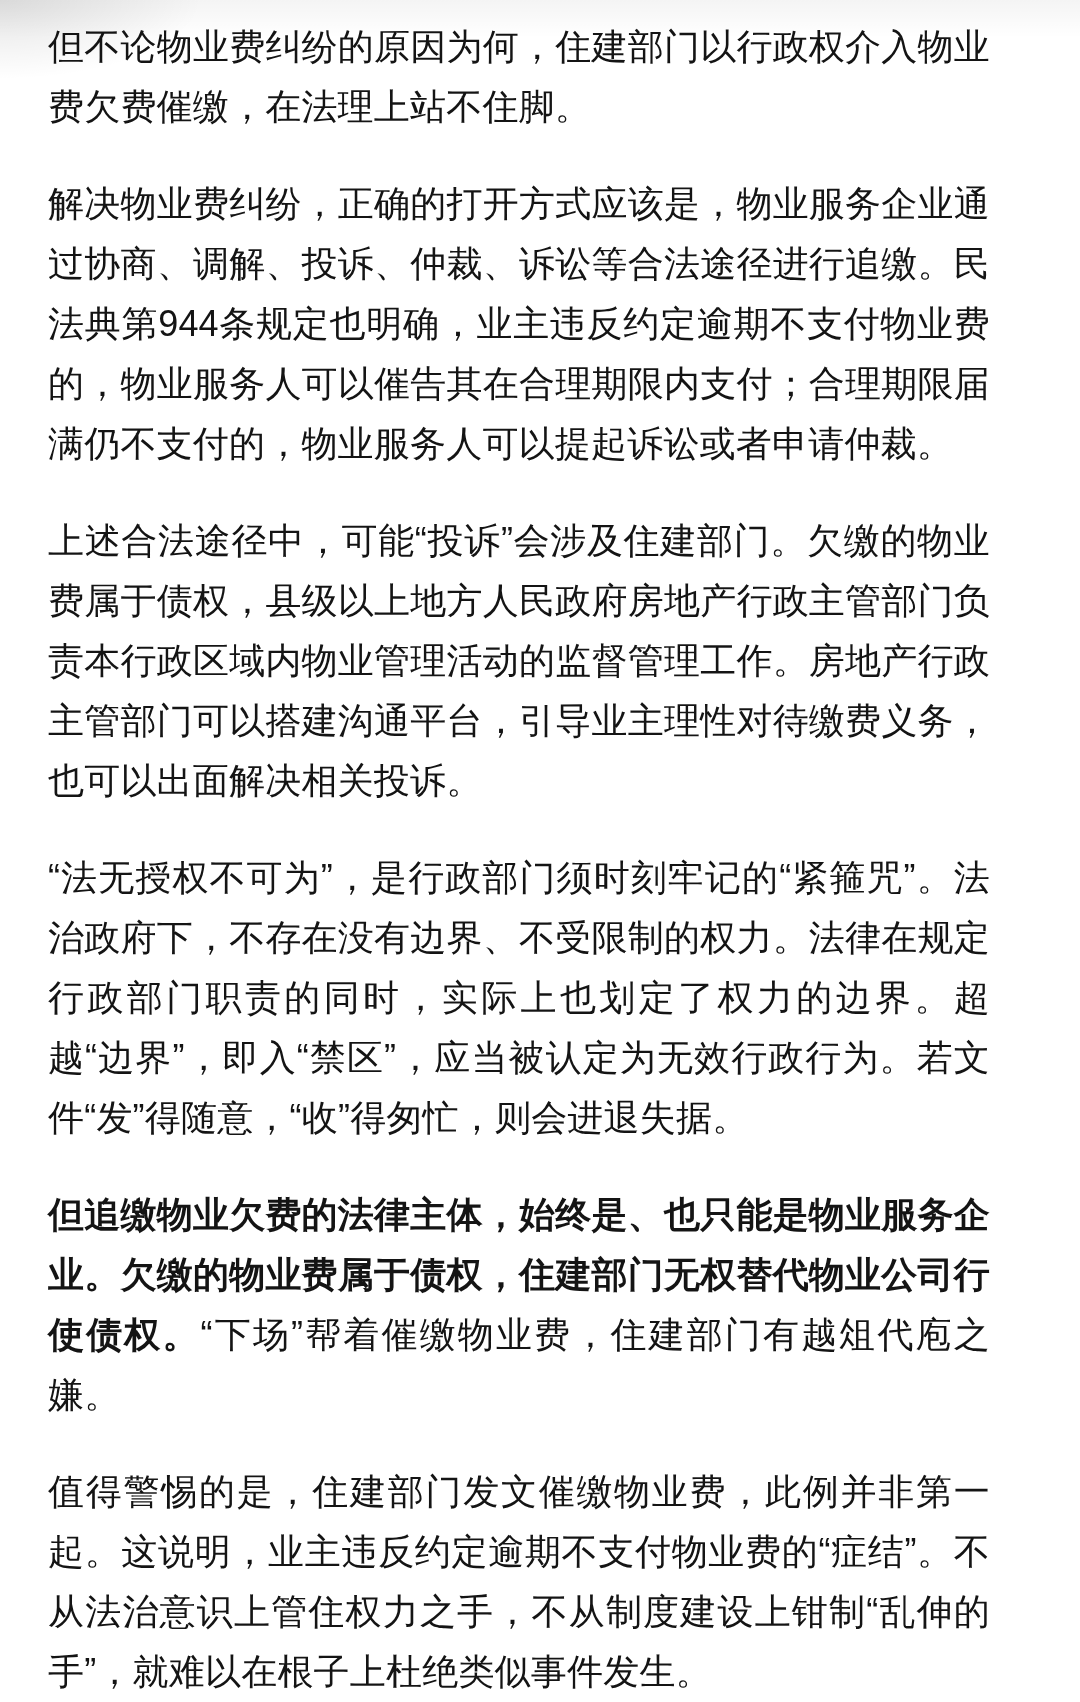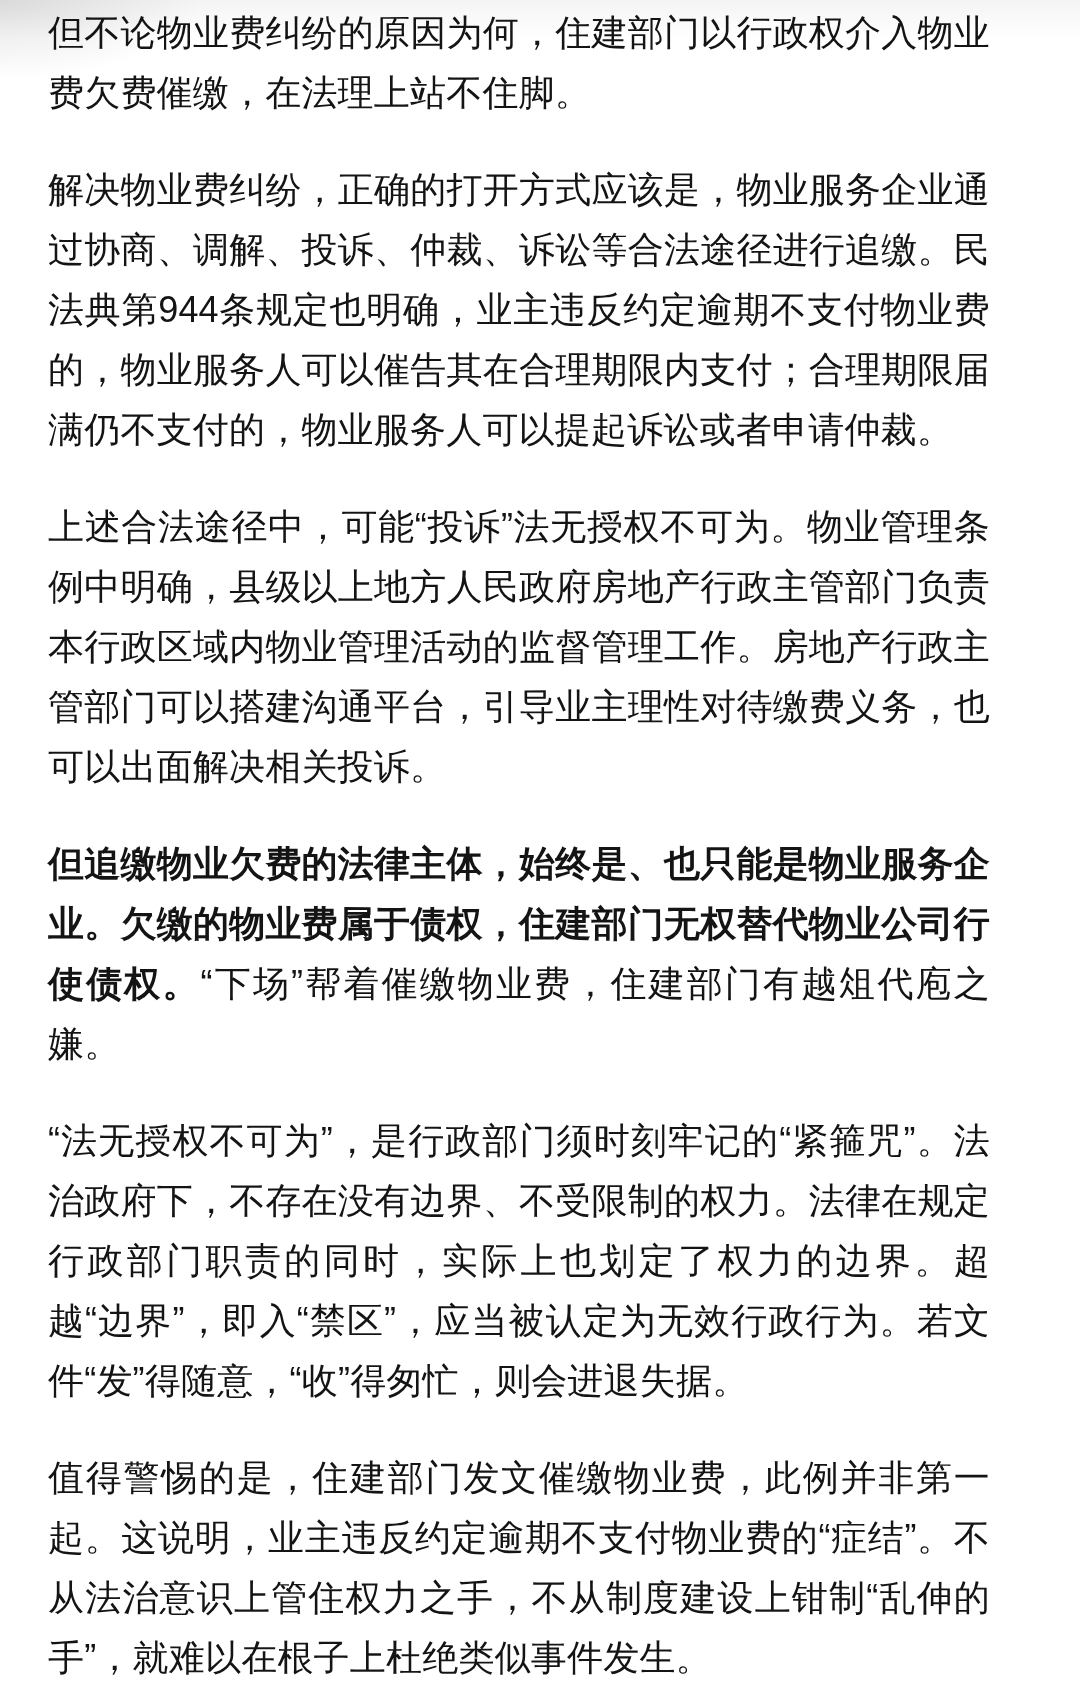--- a/index.html
+++ b/index.html
@@ -22,21 +22,21 @@
     height: 110px;
     pointer-events: none;
     background:
       radial-gradient(ellipse 280px 110px at 0 0, rgba(0,0,0,0.11), rgba(0,0,0,0) 72%),
       linear-gradient(180deg, rgba(0,0,0,0.045), rgba(0,0,0,0) 38px);
     z-index: 2;
   }
   .article {
     position: relative;
     z-index: 1;
-    padding: 3px 90px 0 48px;
+    padding: 17px 90px 0 48px;
   }
   .para {
     margin: 0 0 37px 0;
     font-size: 36px;
     line-height: 60px;
     font-weight: 400;
     color: #141414;
     text-align: justify;
     text-justify: inter-ideograph;
     letter-spacing: 0.2px;
@@ -46,17 +46,17 @@
   .seg.bold { font-weight: 700; }
 </style>
 </head>
 <body>
 
 <div class="top-shade"></div>
 
 <main class="article">
     <p class="para"><span class="seg">但不论物业费纠纷的原因为何，住建部门以行政权介入物业费欠费催缴，在法理上站不住脚。</span></p>
     <p class="para"><span class="seg">解决物业费纠纷，正确的打开方式应该是，物业服务企业通过协商、调解、投诉、仲裁、诉讼等合法途径进行追缴。民法典第944条规定也明确，业主违反约定逾期不支付物业费的，物业服务人可以催告其在合理期限内支付；合理期限届满仍不支付的，物业服务人可以提起诉讼或者申请仲裁。</span></p>
-    <p class="para"><span class="seg">上述合法途径中，可能“投诉”法无授权不可为。物业管理条例中明确，县级以上地方人民政府房地产行政主管部门负责本行政区域内物业管理活动的监督管理工作。房地产行政主管部门可以搭建沟通平台，引导业主理性对待缴费义务，也可以出面解决相关投诉。</span></p>
+    <p class="para"><span class="seg">上述合法途径中，可能“投诉”会涉及住建部门。欠缴的物业费属于债权，县级以上地方人民政府房地产行政主管部门负责本行政区域内物业管理活动的监督管理工作。房地产行政主管部门可以搭建沟通平台，引导业主理性对待缴费义务，也可以出面解决相关投诉。</span></p>
+    <p class="para"><span class="seg">“法无授权不可为”，是行政部门须时刻牢记的“紧箍咒”。法治政府下，不存在没有边界、不受限制的权力。法律在规定行政部门职责的同时，实际上也划定了权力的边界。超越“边界”，即入“禁区”，应当被认定为无效行政行为。若文件“发”得随意，“收”得匆忙，则会进退失据。</span></p>
     <p class="para"><span class="seg bold">但追缴物业欠费的法律主体，始终是、也只能是物业服务企业。欠缴的物业费属于债权，住建部门无权替代物业公司行使债权。</span><span class="seg">“下场”帮着催缴物业费，住建部门有越俎代庖之嫌。</span></p>
-    <p class="para"><span class="seg">“法无授权不可为”，是行政部门须时刻牢记的“紧箍咒”。法治政府下，不存在没有边界、不受限制的权力。法律在规定行政部门职责的同时，实际上也划定了权力的边界。超越“边界”，即入“禁区”，应当被认定为无效行政行为。若文件“发”得随意，“收”得匆忙，则会进退失据。</span></p>
     <p class="para"><span class="seg">值得警惕的是，住建部门发文催缴物业费，此例并非第一起。这说明，业主违反约定逾期不支付物业费的“症结”。不从法治意识上管住权力之手，不从制度建设上钳制“乱伸的手”，就难以在根子上杜绝类似事件发生。</span></p>
   </main>
 
 </body></html>

